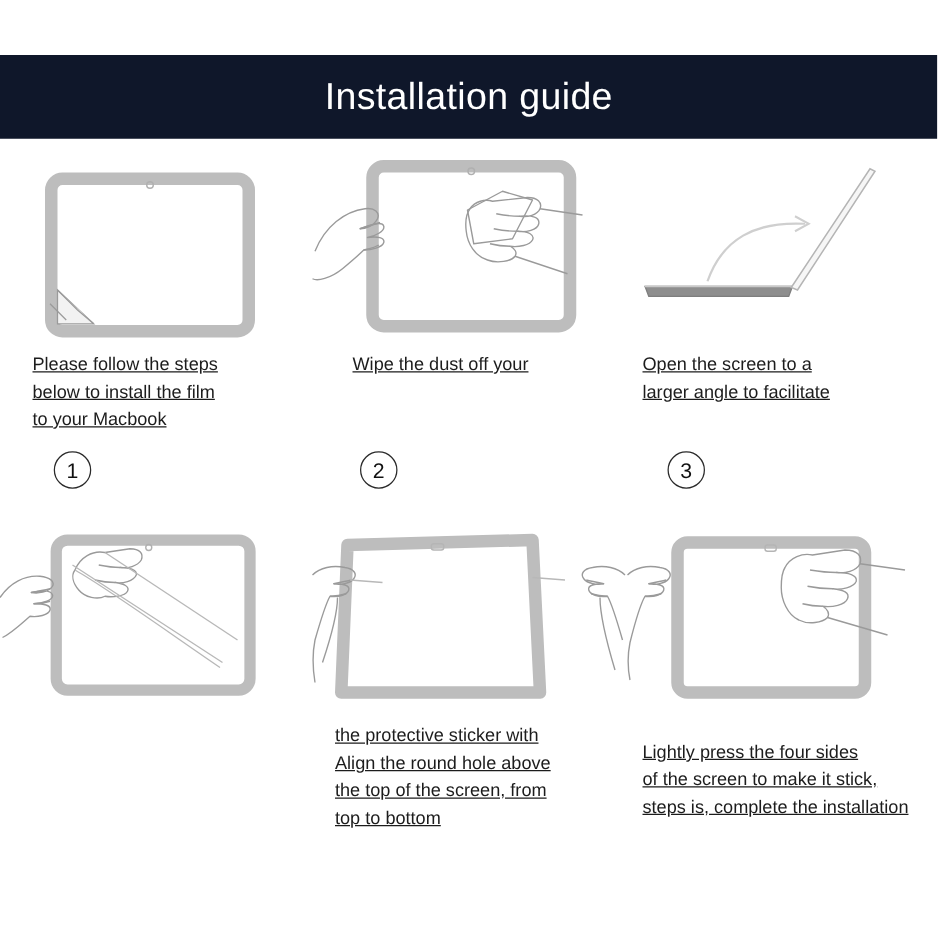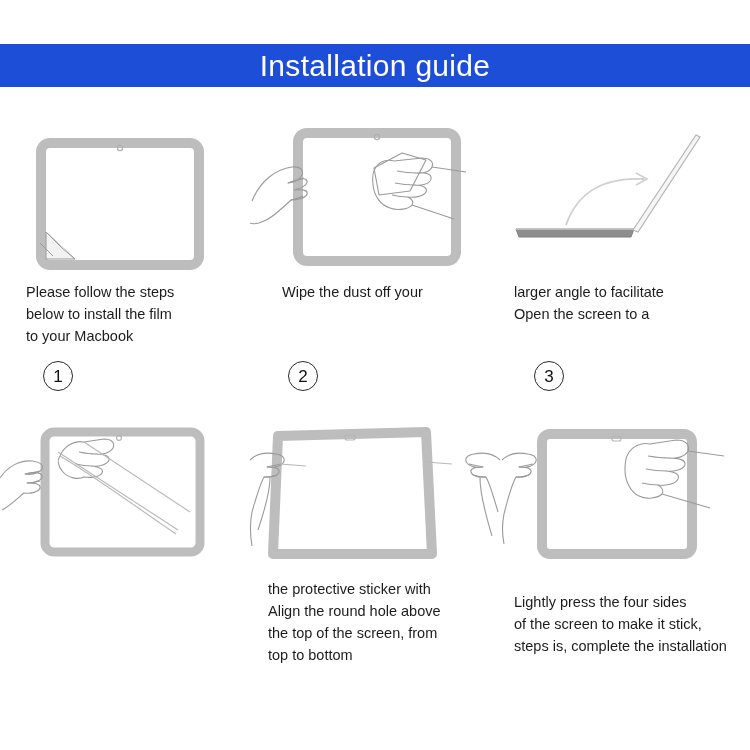--- a/index.html
+++ b/index.html
@@ -16,22 +16,22 @@
     background: #ffffff;
     overflow: hidden;
   }
 
   
   .header-band {
     position: absolute;
     left: 0;
     top: 44px;
     width: 750px;
-    height: 43px;
-    background: #1d4ed8;
+    height: 67px;
+    background: #0f172a;
     display: flex;
     align-items: center;
     justify-content: center;
   }
   .header-title {
     color: #ffffff;
     font-size: 30px;
     font-weight: 400;
     letter-spacing: 0.3px;
     line-height: 1;
@@ -61,20 +61,21 @@
     width: 100%;
   }
   .illus svg { display: block; width: 100%; height: 100%; overflow: visible; }
 
   .step-text {
     padding: 0 18px 0 26px;
     font-size: 14.5px;
     line-height: 22px;
     color: #1c1c1c;
     margin-top: 14px;
+    text-decoration: underline;
   }
   .step-cell.c2 .step-text { padding-left: 32px; }
   .step-cell.c3 .step-text { padding-left: 14px; padding-right: 6px; }
   .step-cell.r2.c1 .step-text { padding-left: 26px; }
   .step-cell.r2.c2 .step-text { padding-left: 18px; padding-right: 4px; }
   .step-cell.r2.c3 .step-text { padding-left: 14px; padding-right: 4px; margin-top: 27px; }
 
   .step-badge-row {
     position: absolute;
     left: 0;
@@ -188,22 +189,22 @@
           <g>
             <path d="M133,115 L196,20 L200,22 L138,117 Z" fill="#f6f6f6" stroke="#b5b5b5" stroke-width="1.2"></path>
           </g>
           <g fill="none" stroke="#cfcfcf" stroke-width="1.8">
             <path d="M66,110 C78,76 104,62 144,64"></path>
             <path d="M136,58 L147,64 L136,70" stroke-width="1.6"></path>
           </g>
         </svg>
       </div>
       <div class="step-text">
+        <div>Open the screen to a</div>
         <div>larger angle to facilitate</div>
-        <div>Open the screen to a</div>
       </div>
       <div class="step-badge-row">
         <div class="step-badge">3</div>
       </div>
     </div>
 
     <div class="step-cell r2 c1">
       <div class="illus">
         <svg viewBox="0 0 250 152" xmlns="http://www.w3.org/2000/svg">
           <g>

